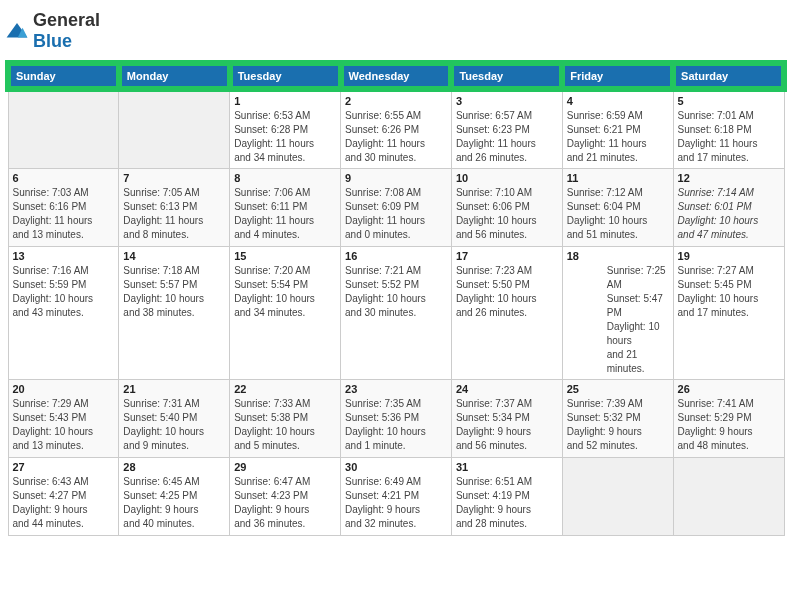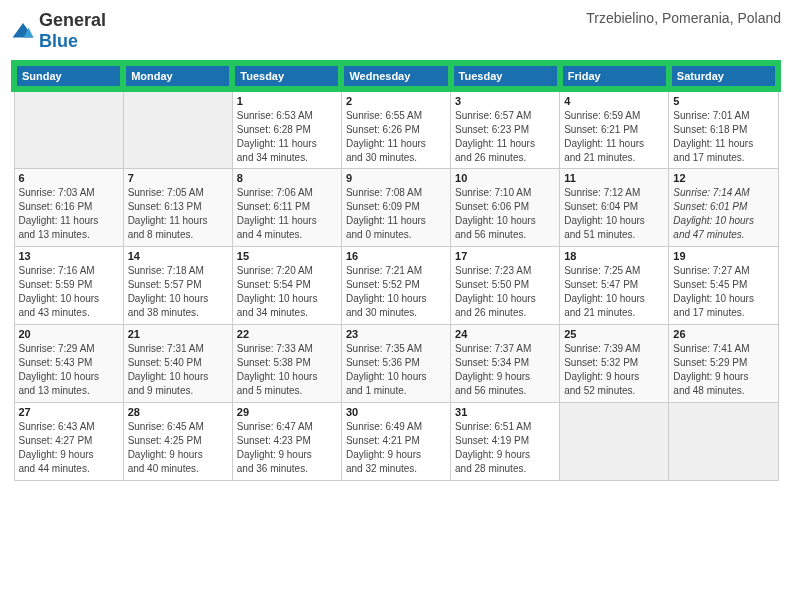--- a/index.html
+++ b/index.html
@@ -6,21 +6,21 @@
     body {
       width: 792px;
       height: 612px;
       font-family: Arial, sans-serif;
       background: #fff;
       overflow: hidden;
     }
     .page {
       width: 792px;
       height: 612px;
-      padding: 10px 11px;
+      padding: 10px 5px;
     }
     .header {
       display: flex;
       justify-content: space-between;
       align-items: flex-start;
       margin-bottom: 8px;
     }
     .logo {
       display: flex;
       align-items: center;
@@ -104,21 +104,20 @@
       <svg class="logo-icon" viewBox="0 0 30 24" xmlns="http://www.w3.org/2000/svg">
         <polygon points="15,2 28,20 2,20" fill="#1a6faf"></polygon>
         <polygon points="22,8 28,20 16,20" fill="#3a9fd5"></polygon>
       </svg>
       <div>
         <span class="logo-text-general">General</span><br>
         <span class="logo-text-blue">Blue</span>
       </div>
     </div>
     <div class="title-block">
-      <div class="location-title">Trzebielino, Pomerania, Poland</div>
     </div>
   </div>
 
   <table>
     <thead>
       <tr>
       <th>Sunday</th>
           <th>Monday</th>
           <th>Tuesday</th>
           <th>Wednesday</th>
@@ -249,21 +248,21 @@
           </td>
           <td>
             <span class="day-number">17</span>
             <div class="day-info" style="white-space: pre-line;">Sunrise: 7:23 AM
 Sunset: 5:50 PM
 Daylight: 10 hours
 and 26 minutes.</div>
           </td>
           <td>
             <span class="day-number">18</span>
-            <div class="day-info" style="white-space: pre-line;">Sunrise: 7:25 AM
+            <div class="day-info" style="white-space: pre-line; margin-left: 40px;">Sunrise: 7:25 AM
 Sunset: 5:47 PM
 Daylight: 10 hours
 and 21 minutes.</div>
           </td>
           <td>
             <span class="day-number">19</span>
             <div class="day-info" style="white-space: pre-line;">Sunrise: 7:27 AM
 Sunset: 5:45 PM
 Daylight: 10 hours
 and 17 minutes.</div>

